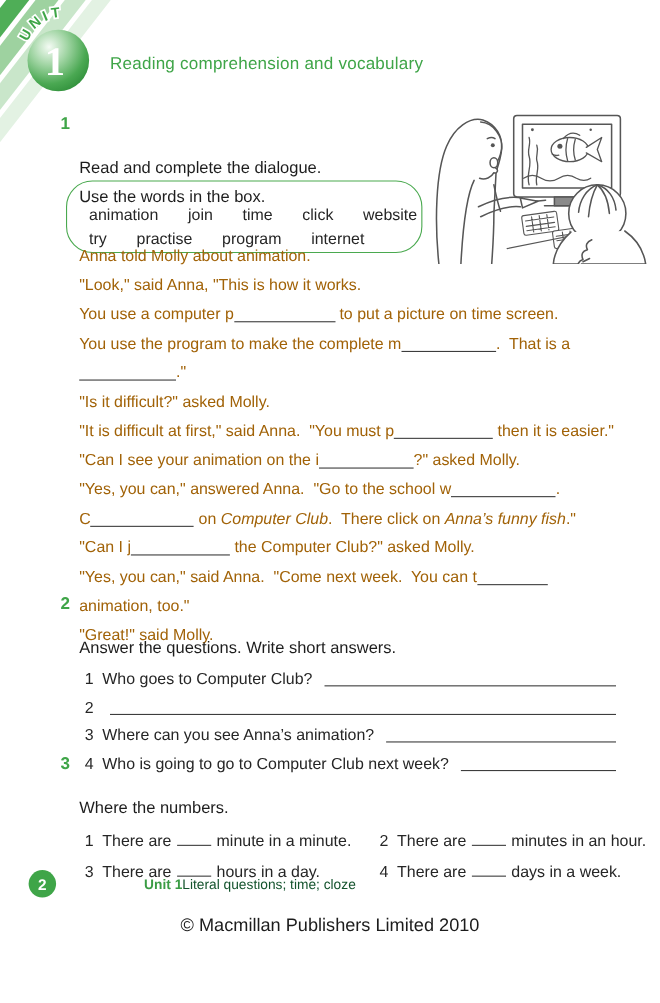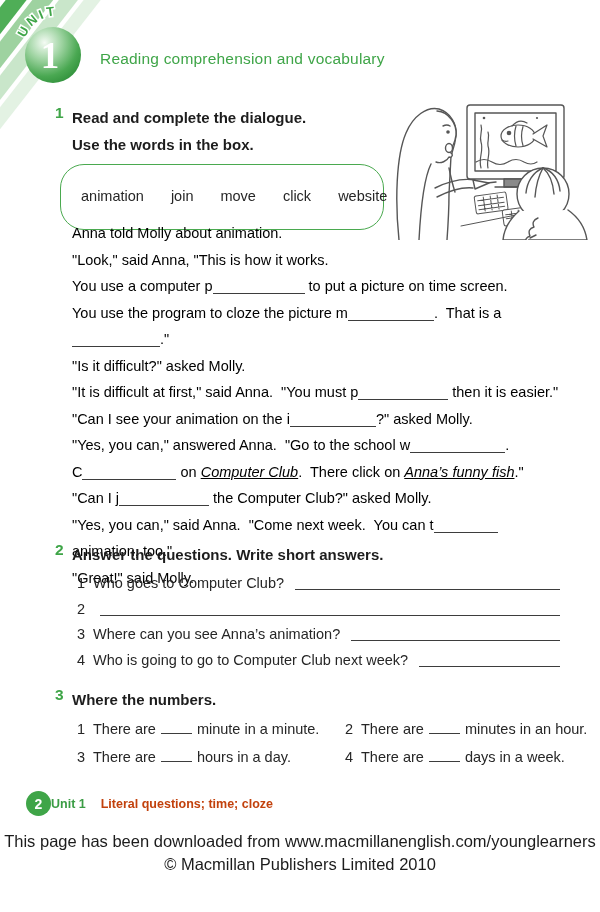--- a/index.html
+++ b/index.html
@@ -10,34 +10,34 @@
   
   .badge-svg { position:absolute; top:0; left:0; }
   .page-title {
     position:absolute; top:50px; left:100px;
     font-size:15.5px; font-weight:normal; color:#3fa548; letter-spacing:0.2px;
   }
   
   .sec { position:absolute; left:55px; width:505px; }
   .sec-head { display:flex; }
   .sec-num { color:#3fa548; font-weight:bold; font-size:15.5px; width:17px; flex:none; }
-  .sec-title { font-weight:bold; font-size:15px; color:#1d1d1d; line-height:27px; }
+  .sec-title { font-weight:normal; font-size:15px; color:#1d1d1d; line-height:27px;margin-top:35px; }
   
   .s1 { top:104px; }
   .s1 .sec-title div { line-height:27px; }
   .word-box {
     position:absolute; top:164px; left:60px; width:302px; height:44px;
     border:1.6px solid #4aa94f; border-radius:24px; padding:20px 0 0 20px;
   }
   .wb-row { display:flex; height:22px; align-items:center; font-size:14.5px; color:#262626; }
   .wb-row .word { margin-right:27px; }
   .illustration { position:absolute; top:98px; left:391px; }
   .dialogue { position:absolute; top:220px; left:72px; width:492px; }
-  .dlg-line { font-size:14.5px; line-height:26.5px; white-space:pre-wrap; color:#000000; }
-  .dlg-line em { font-style:italic;text-decoration:underline; }
+  .dlg-line { font-size:14.5px; line-height:26.5px; white-space:pre-wrap; color:#a16207; }
+  .dlg-line em { font-style:italic; }
   .blank {
     display:inline-block; border-bottom:1.5px solid #3d3d3d;
     height:12px; vertical-align:-3px;
   }
   
   .s2 { top:541px; }
   .q-list { margin-top:7px; margin-left:22px; }
   .q-row { display:flex; align-items:baseline; height:25.6px; font-size:14.5px; color:#262626; }
   .q-num { width:16px; flex:none; }
   .q-text { white-space:pre; }
@@ -51,22 +51,22 @@
   .blank-sm {
     display:inline-block; width:31px; border-bottom:1.5px solid #3d3d3d;
     height:12px; vertical-align:-3px; margin:0 5px;
   }
   
   .footer-strip { position:absolute; top:791px; left:26px; display:flex; align-items:center; }
   .page-circle {
     width:25px; height:25px; border-radius:50%; background:#3fa548; color:#fff;
     font-weight:bold; font-size:14px; display:flex; align-items:center; justify-content:center;
   }
-  .unit-label { color:#3a9c44; font-weight:bold; font-size:12.5px; }
-  .topics { margin-left:15px; color:#c2410c; font-size:12.5px;font-weight:bold; }
+  .unit-label { margin-left:32px; color:#3a9c44; font-weight:bold; font-size:12.5px;padding-left:48px; }
+  .topics { margin-left:0; color:#14532d; font-size:12.5px; }
   .download {
     position:absolute; top:830px; left:0; width:600px; text-align:center;
     font-size:16.5px; color:#1c1c1c; line-height:23px;
   }
 </style>
 </head>
 <body>
 
 <div class="page">
 
@@ -102,23 +102,29 @@
         <div>Read and complete the dialogue.</div>
         <div>Use the words in the box.</div>
       </div>
     </div>
   </div>
 
   <div class="word-box" id="wordBox">
       <div class="wb-row">
         <span class="word">animation</span>
         <span class="word">join</span>
-        <span class="word">move</span>
+        <span class="word">time</span>
         <span class="word">click</span>
         <span class="word">website</span>
+      </div>
+      <div class="wb-row">
+        <span class="word">try</span>
+        <span class="word">practise</span>
+        <span class="word">program</span>
+        <span class="word">internet</span>
       </div>
     </div>
 
   <svg class="illustration" width="206" height="142" viewBox="0 0 206 142" fill="none" stroke="#565656" stroke-width="1.4" stroke-linecap="round" stroke-linejoin="round">
 
     <g>
       <rect x="76" y="7" width="97" height="74" rx="3" fill="#ffffff"></rect>
       <rect x="84" y="15" width="81" height="58" fill="#ffffff"></rect>
       <rect x="113" y="81" width="25" height="8" fill="#8a8a8a" stroke="#565656"></rect>
       <path d="M104,89 h44"></path>
@@ -178,21 +184,21 @@
       <path d="M128,113 C119,121 113,131 112,142 L196,142 C194,129 187,119 177,112" fill="#ffffff"></path>
       <path d="M147,120 q-7,3 -4,9 q-7,2 -4,9 q-6,2 -4,8" fill="#ffffff"></path>
       <path d="M139,140 l6,-3"></path>
     </g>
   </svg>
 
   <div class="dialogue" id="dialogue">
       <div class="dlg-line"><span>Anna told Molly about animation.</span></div>
       <div class="dlg-line"><span>"Look," said Anna, "This is how it works.</span></div>
       <div class="dlg-line"><span>You use a computer p</span><span class="blank" style="width: 92px;"></span><span> to put a picture on time screen.</span></div>
-      <div class="dlg-line"><span>You use the program to cloze the picture m</span><span class="blank" style="width: 86px;"></span><span>.  That is a</span><span class="blank" style="width: 88px;"></span><span>."</span></div>
+      <div class="dlg-line"><span>You use the program to make the complete m</span><span class="blank" style="width: 86px;"></span><span>.  That is a</span><span class="blank" style="width: 88px;"></span><span>."</span></div>
       <div class="dlg-line"><span>"Is it difficult?" asked Molly.</span></div>
       <div class="dlg-line"><span>"It is difficult at first," said Anna.  "You must p</span><span class="blank" style="width: 90px;"></span><span> then it is easier."</span></div>
       <div class="dlg-line"><span>"Can I see your animation on the i</span><span class="blank" style="width: 86px;"></span><span>?" asked Molly.</span></div>
       <div class="dlg-line"><span>"Yes, you can," answered Anna.  "Go to the school w</span><span class="blank" style="width: 95px;"></span><span>.</span></div>
       <div class="dlg-line"><span>C</span><span class="blank" style="width: 94px;"></span><span> on </span><em>Computer Club</em><span>.  There click on </span><em>Anna’s funny fish</em><span>."</span></div>
       <div class="dlg-line"><span>"Can I j</span><span class="blank" style="width: 90px;"></span><span> the Computer Club?" asked Molly.</span></div>
       <div class="dlg-line"><span>"Yes, you can," said Anna.  "Come next week.  You can t</span><span class="blank" style="width: 64px;"></span><span> animation, too."</span></div>
       <div class="dlg-line"><span>"Great!" said Molly.</span></div>
     </div>
 
@@ -241,17 +247,16 @@
       </div>
   </div>
 
   <div class="footer-strip">
     <div class="page-circle">2</div>
     <span class="unit-label">Unit 1</span>
     <span class="topics">Literal questions; time; cloze</span>
   </div>
 
   <div class="download">
-    <div>This page has been downloaded from www.macmillanenglish.com/younglearners</div>
     <div>© Macmillan Publishers Limited 2010</div>
   </div>
 
 </div>
 
 </body></html>

